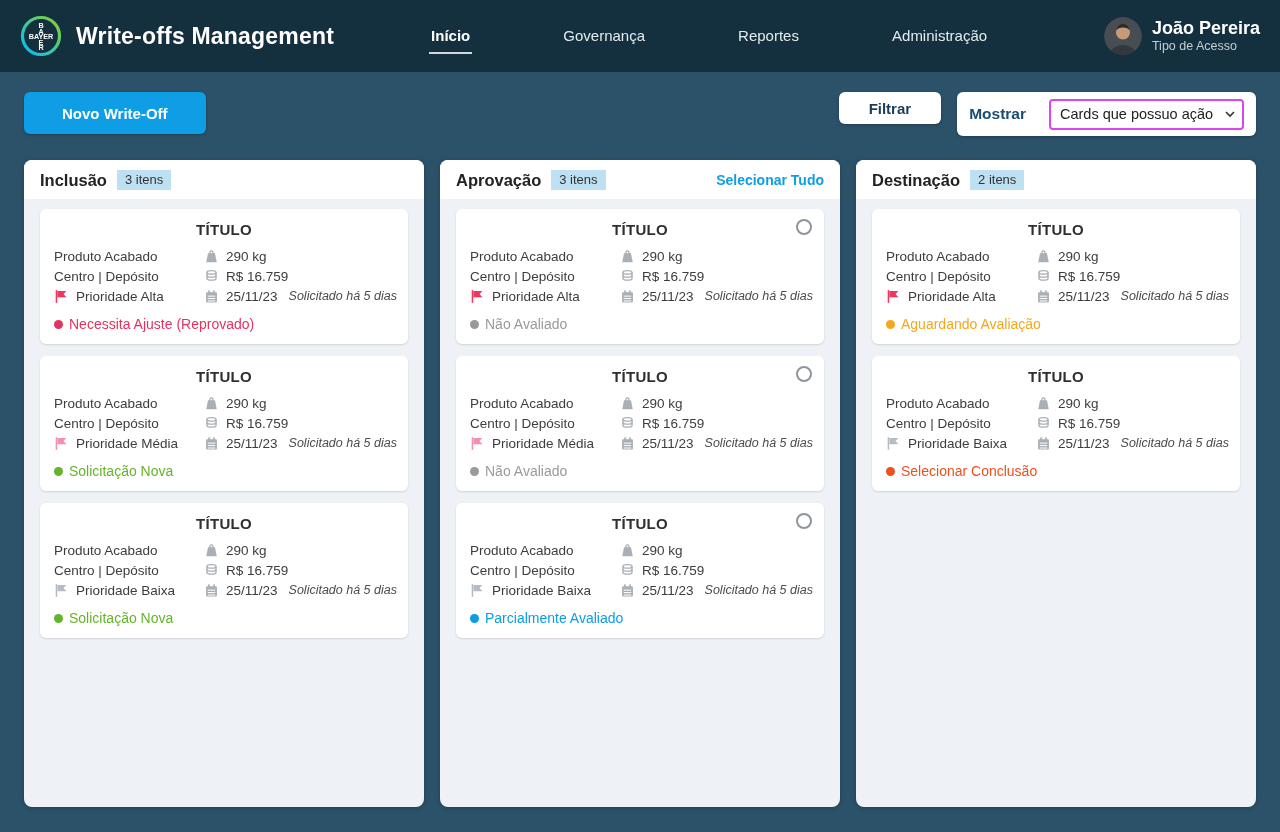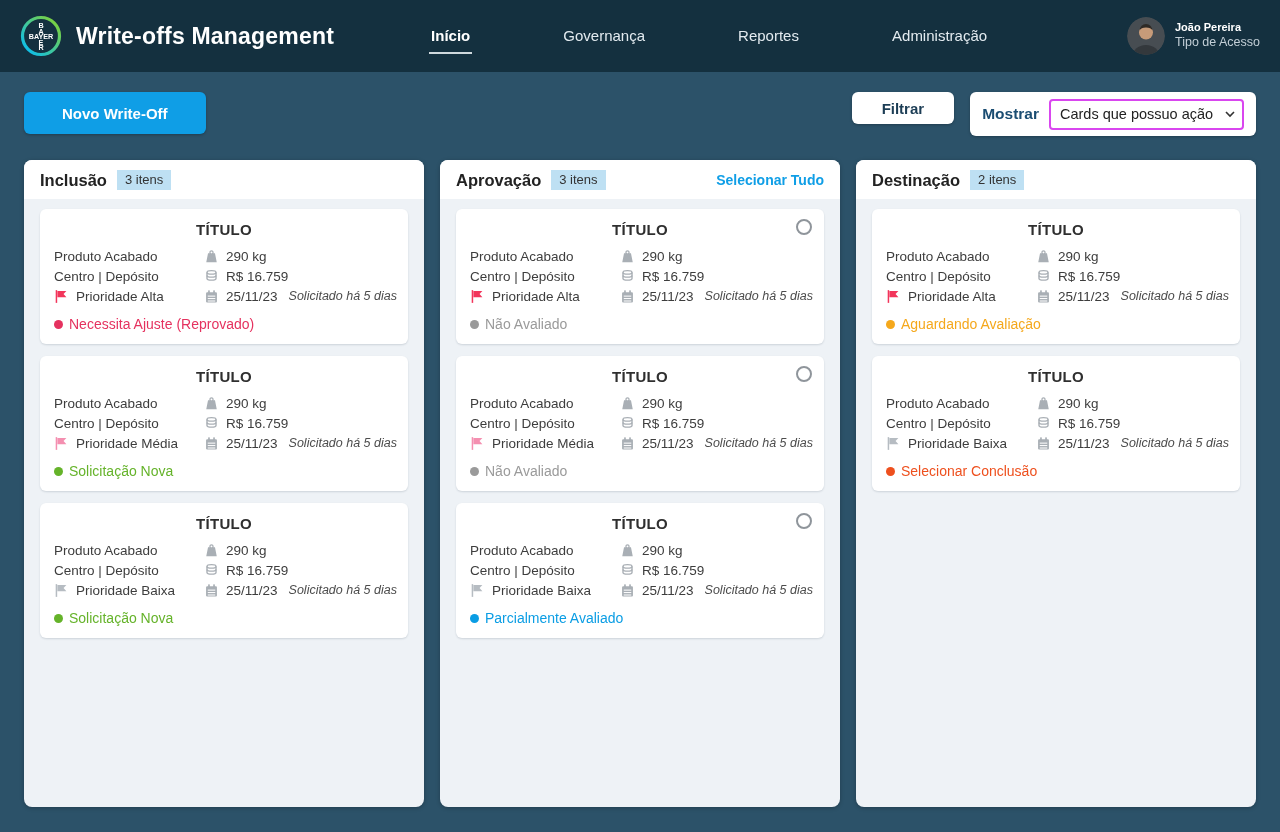--- a/index.html
+++ b/index.html
@@ -15,39 +15,39 @@
     display:flex; align-items:center; padding:0 20px;
   }
   .brand { display:flex; align-items:center; gap:14px; }
   .logo { width:42px; height:42px; display:block; }
   .app-title { color:#fff; font-size:23px; font-weight:700; letter-spacing:.2px; }
   .nav { flex:1; display:flex; justify-content:space-between; margin:0 110px 0 95px; max-width:560px; }
   .nav-item { color:#e3ebf0; font-size:15px; cursor:pointer; padding:8px 2px; border-bottom:2px solid transparent; }
   .nav-item.active { color:#fff; font-weight:700; border-bottom-color:#cfd8dd; }
   .user { margin-left:auto; display:flex; align-items:center; gap:10px; }
   .avatar { width:38px; height:38px; border-radius:50%; overflow:hidden; display:block; }
-  .user-name { color:#fff; font-size:11px; font-weight:700; line-height:1.25; }
+  .user-name { color:#fff; font-size:18px; font-weight:700; line-height:1.25; }
   .user-role { color:#c3cfd7; font-size:12.5px; line-height:1.25; }
 
   
   .toolbar { display:flex; padding:20px 24px 0 24px; }
   .btn-primary {
     background:var(--accent,#0f9ee6); color:#fff; font-weight:700; font-size:15px;
     border:none; border-radius:6px; height:42px; padding:0 38px; cursor:pointer;
     font-family:inherit; box-shadow:0 1px 3px rgba(0,0,0,.25);
   }
   .toolbar-right { margin-left:auto; display:flex; gap:16px; }
   .btn-filter {
     background:#fff; color:#1c3d55; font-weight:700; font-size:15px;
     border:none; border-radius:6px; height:32px; padding:0 30px; cursor:pointer;
     font-family:inherit; box-shadow:0 1px 3px rgba(0,0,0,.25);
   }
   .show-group {
     background:#fff; border-radius:6px; height:44px; display:flex; align-items:center;
-    gap:10px; padding:0 12px; box-shadow:0 1px 3px rgba(0,0,0,.25);
+    gap:23px; padding:0 12px; box-shadow:0 1px 3px rgba(0,0,0,.25);
   }
   .show-label { color:#1b4d72; font-weight:700; font-size:15.5px; }
   .select-wrap { position:relative; }
   .select-wrap select {
     appearance:none; -webkit-appearance:none; font-family:inherit;
     font-size:14.5px; color:#222; border:2px solid #d946ef; border-radius:4px;
     height:31px; padding:0 28px 0 9px; background:#fff; cursor:pointer;
   }
   .select-wrap .chev { position:absolute; right:8px; top:9px; pointer-events:none; }
 

